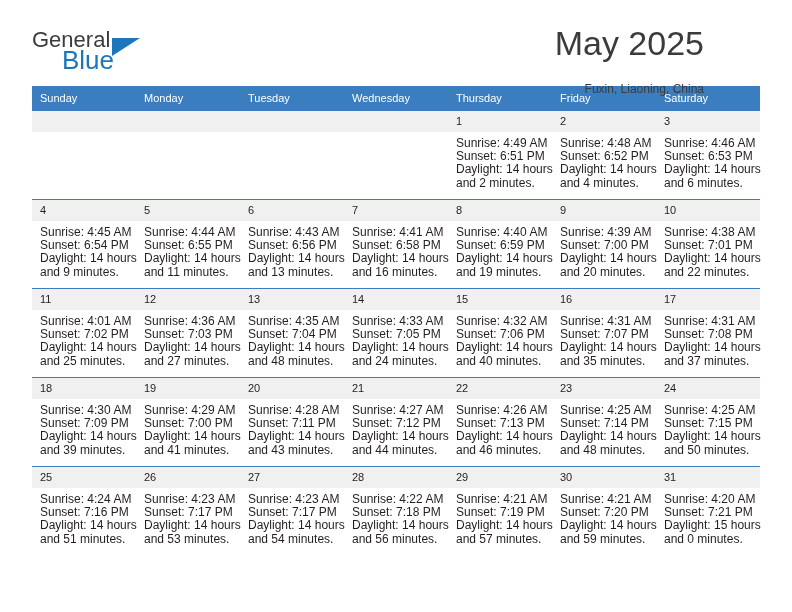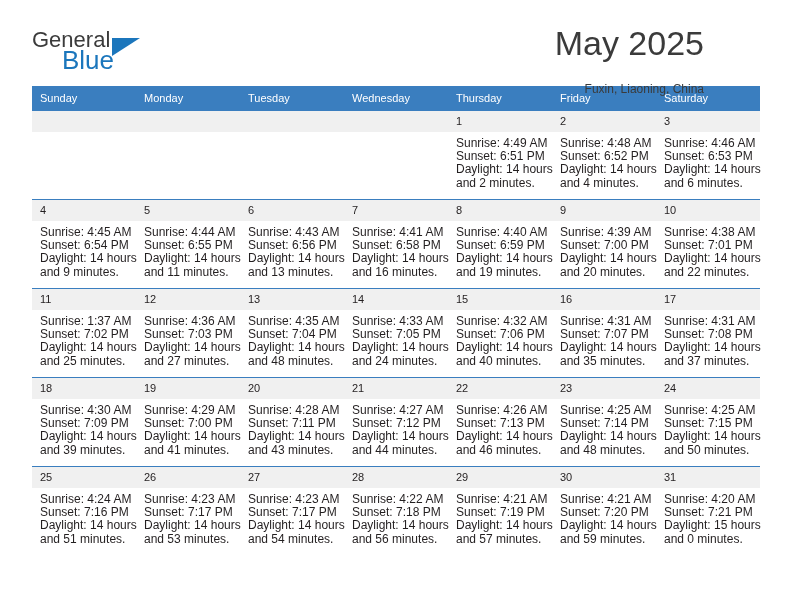--- a/index.html
+++ b/index.html
@@ -259,21 +259,21 @@
               <div>Sunset: 7:01 PM</div>
               <div>Daylight: 14 hours</div>
               <div>and 22 minutes.</div>
             </div>
           </td>
         </tr>
         <tr class="week">
           <td>
             <div class="daynum">11</div>
             <div class="info">
-              <div>Sunrise: 1:37 AM</div>
+              <div>Sunrise: 4:01 AM</div>
               <div>Sunset: 7:02 PM</div>
               <div>Daylight: 14 hours</div>
               <div>and 25 minutes.</div>
             </div>
           </td>
           <td>
             <div class="daynum">12</div>
             <div class="info">
               <div>Sunrise: 4:36 AM</div>
               <div>Sunset: 7:03 PM</div>

